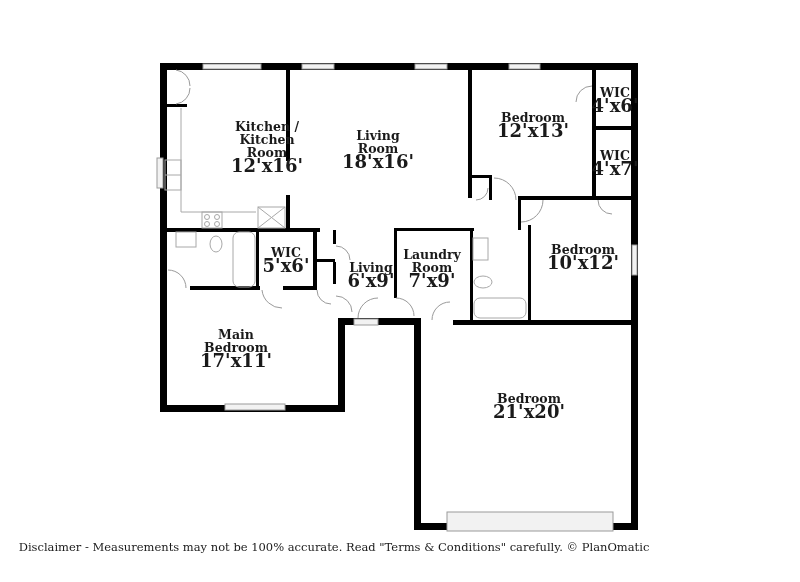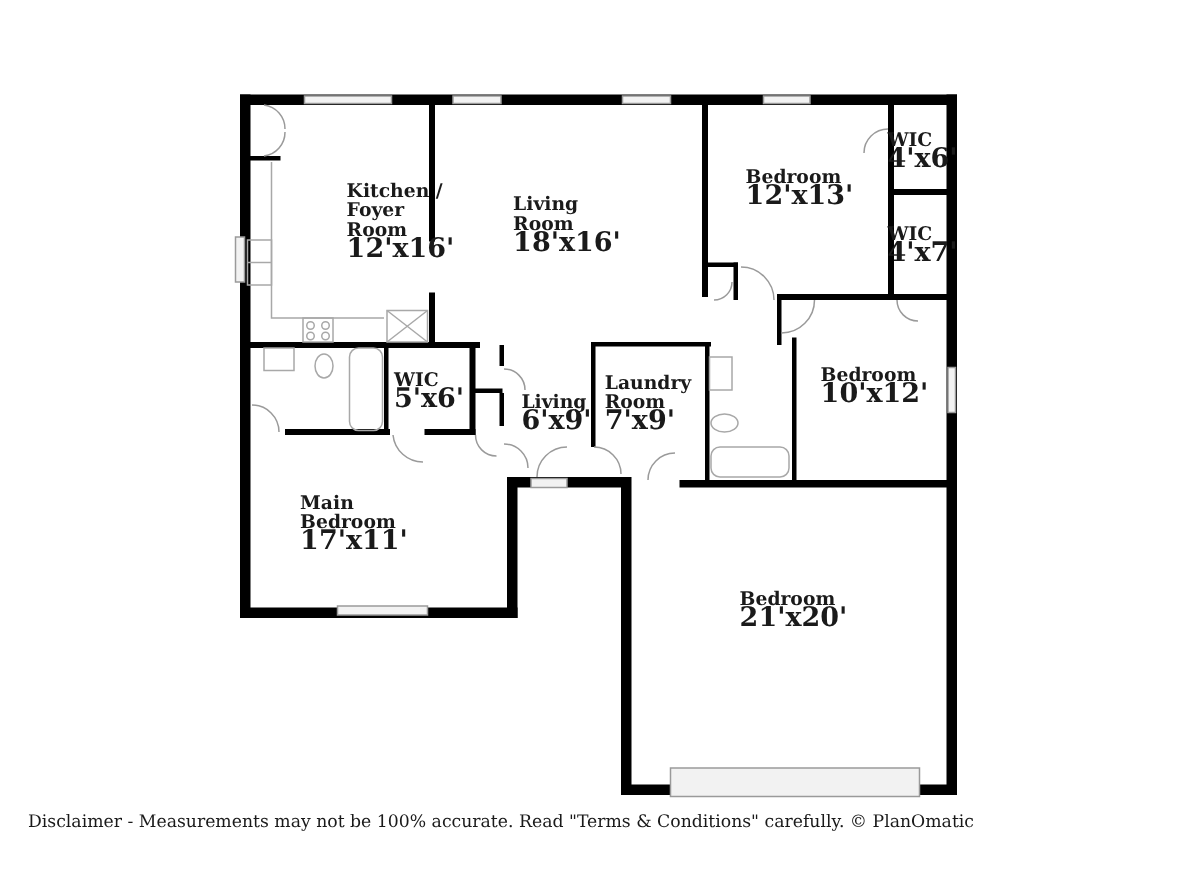--- a/index.html
+++ b/index.html
@@ -3,21 +3,21 @@
   <meta charset="utf-8">
   <style>
     html, body { margin: 0; padding: 0; background: #ffffff; }
     body { width: 800px; height: 582px; position: relative; overflow: hidden; font-family: "DejaVu Serif", serif; }
     #plan { position: absolute; left: 0; top: 0; width: 800px; height: 582px; }
     .wall { fill: #000; }
     .win { fill: #f2f2f2; stroke: #9a9a9a; stroke-width: 1; }
     .fix { fill: none; stroke: #a8a8a8; stroke-width: 1; }
     .door { fill: none; stroke: #9a9a9a; stroke-width: 1; }
     .label {
-      position: absolute; color: #1a1a1a;
+      position: absolute; text-align: center; color: #1a1a1a;
       font-family: "DejaVu Serif", serif; font-weight: bold; font-size: 12.5px; line-height: 13px;
       transform: translateX(-50%); white-space: nowrap;
     }
     .label span { display: block; }
     .label .dim { font-size: 18px; }
     #disclaimer {
       position: absolute; left: 0; width: 668px; top: 540px; text-align: center;
       font-family: "DejaVu Serif", serif; font-size: 11.5px; color: #1a1a1a;
     }
   </style>
@@ -147,21 +147,21 @@
     <path class="door" d="M494,178 A22,22 0 0 1 516,200"></path>
     <path class="door" d="M521,222 A22,22 0 0 0 543,200"></path>
 
     <path class="door" d="M592,86 A16,16 0 0 0 576,102"></path>
     <path class="door" d="M598,200 A14,14 0 0 0 612,214"></path>
   </g>
 </svg>
 
 <div class="label" style="left:226px; top:120px;margin-left:41px;">
   <span>Kitchen /</span>
-  <span>Foyer</span>
+  <span>Kitchen</span>
   <span>Room</span>
   <span class="dim">12'x16'</span>
 </div>
 
 <div class="label" style="left:378px; top:129px;">
   <span>Living</span>
   <span>Room</span>
   <span class="dim">18'x16'</span>
 </div>
 

